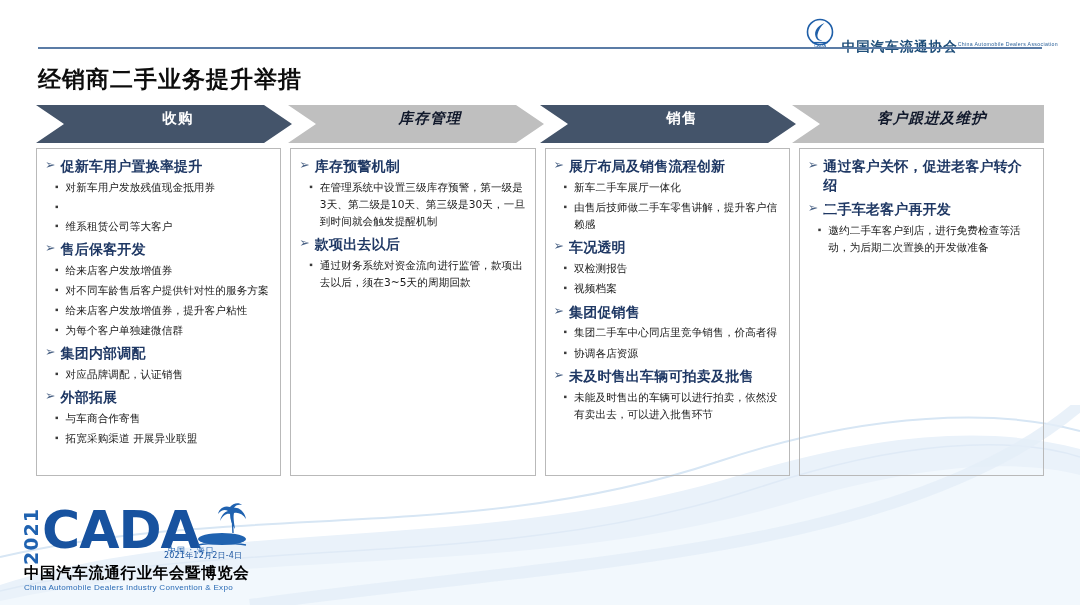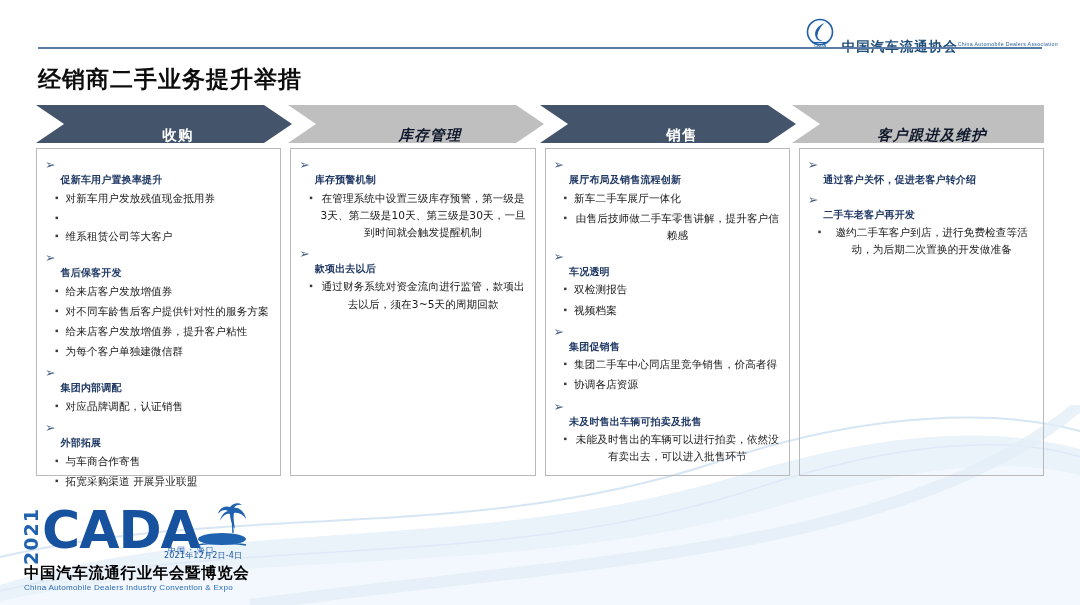--- a/index.html
+++ b/index.html
@@ -24,41 +24,41 @@
   .top-logo .tl-en{font-size:5.2px;color:#2a6099;letter-spacing:.35px;margin-top:2px;
       font-family:"Liberation Sans",sans-serif;}
 
   
   .title-rule{position:absolute;left:38px;top:47px;width:1004px;height:2px;background:#5b7ca6;}
   .page-title{position:absolute;left:38px;top:64px;font-size:23px;font-weight:bold;color:#0d0d0d;
       letter-spacing:1px;font-family:"DejaVu Sans","Liberation Sans",sans-serif;}
 
   
   .chev-row{position:absolute;left:36px;top:105px;width:1008px;height:38px;}
-  .chev{position:absolute;top:17px;height:26px;display:flex;align-items:center;justify-content:center;}
+  .chev{position:absolute;top:0;height:26px;display:flex;align-items:center;justify-content:center;}
   .chev .lbl{position:relative;z-index:3;font-size:14.5px;font-weight:bold;letter-spacing:1.2px;
       font-family:"DejaVu Sans","Liberation Sans",sans-serif;}
   .chev.dark .lbl{color:#ffffff;}
   .chev.light .lbl{color:#0f172a;font-style:italic;}
 
   
   .cols{position:absolute;left:36px;top:148px;width:1008px;height:328px;display:flex;gap:9px;}
   .col{flex:1 1 0;border:1px solid #b9b9b9;background:transparent;position:relative;
        padding:7px 8px 6px 8px;box-sizing:border-box;}
 
   .hd{display:flex;align-items:flex-start;margin:5px 0 3px 0;}
   .hd .arw{color:#4a6285;font-size:12.5px;line-height:1.35;margin-right:5px;flex:0 0 auto;}
-  .hd .txt{font-size:10px;font-weight:bold;color:#1f3864;line-height:1.35;letter-spacing:.2px;
-      font-family:"DejaVu Sans","Liberation Sans",sans-serif;margin-top:16px;}
+  .hd .txt{font-size:14px;font-weight:bold;color:#1f3864;line-height:1.35;letter-spacing:.2px;
+      font-family:"DejaVu Sans","Liberation Sans",sans-serif;}
   .col .hd:first-child{margin-top:1px;}
 
   .bl{display:flex;align-items:flex-start;margin:3px 0 3px 10px;}
   .bl .dot{color:#3a3a3a;font-size:10px;line-height:1.55;margin-right:7px;flex:0 0 auto;}
   .bl .txt{font-size:10.6px;color:#1a1a1a;line-height:1.62;letter-spacing:.1px;
-      font-family:"DejaVu Sans","Liberation Sans",sans-serif;text-align:center;}
+      font-family:"DejaVu Sans","Liberation Sans",sans-serif;}
 
   
   .cada{position:absolute;left:18px;bottom:8px;width:232px;height:96px;}
   .cada .yr{position:absolute;left:2px;top:6px;width:20px;height:58px;
       writing-mode:vertical-rl;transform:rotate(180deg);
       font-size:19px;font-weight:bold;color:#1f62b0;letter-spacing:1px;
       font-family:"DejaVu Sans","Liberation Sans",sans-serif;}
   .cada .word{position:absolute;left:24px;top:0px;font-size:52px;font-weight:bold;color:#17529f;
       letter-spacing:-1px;line-height:58px;font-family:"DejaVu Sans","Liberation Sans",sans-serif;}
   .cada .place{position:absolute;left:150px;top:44px;font-size:8px;color:#1f62b0;letter-spacing:1px;

